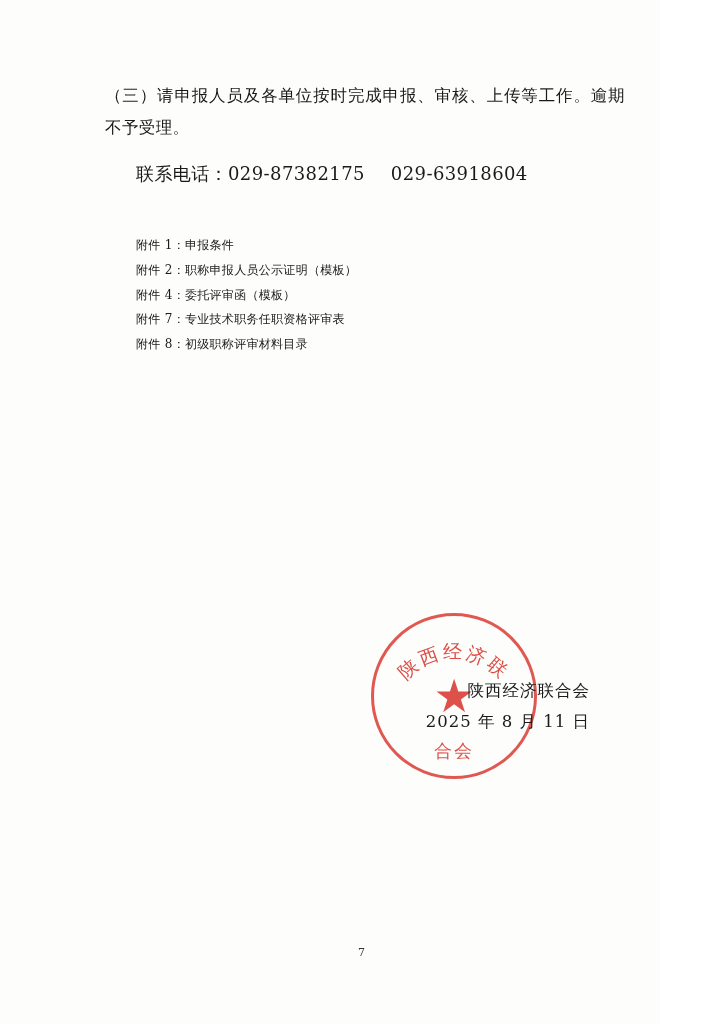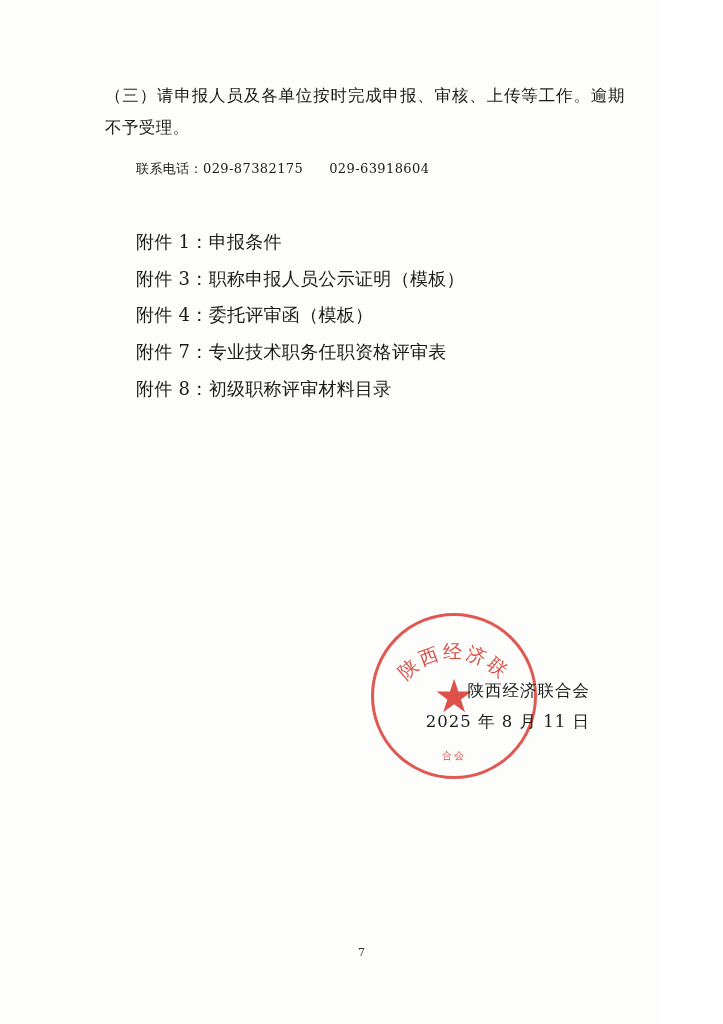--- a/index.html
+++ b/index.html
@@ -28,36 +28,36 @@
     top: 80px;
     width: 520px;
   }
   .para {
     font-size: 16.5px;
     line-height: 1.95;
     letter-spacing: 0.4px;
     text-align: justify;
   }
   .phone-line {
-    font-size: 13px;
+    font-size: 18px;
     line-height: 1.95;
     letter-spacing: 0.4px;
     margin-top: 12px;
     padding-left: 31px;
   }
   .phone-gap {
     display: inline-block;
     width: 26px;
   }
   .attach-list {
     margin-top: 42px;
     padding-left: 31px;
   }
   .attach-item {
-    font-size: 18px;
+    font-size: 12px;
     line-height: 2.05;
     letter-spacing: 0.3px;
     white-space: nowrap;
   }
   .signature {
     position: absolute;
     left: 360px;
     top: 675px;
     width: 230px;
     text-align: right;
@@ -115,21 +115,21 @@
     letter-spacing: 3px;
   }
   .seal-bottom {
     position: absolute;
     left: 0;
     bottom: 16px;
     width: 166px;
     text-align: center;
     color: #d8342c;
     opacity: 0.85;
-    font-size: 10px;
+    font-size: 18px;
     letter-spacing: 2px;
   }
   .page-number {
     position: absolute;
     left: 0;
     top: 946px;
     width: 723px;
     text-align: center;
     font-size: 11px;
     color: #333;
@@ -144,21 +144,21 @@
   <div class="content">
 
     <div class="para">（三）请申报人员及各单位按时完成申报、审核、上传等工作。逾期不予受理。</div>
 
     <div class="phone-line">
       <span>联系电话：</span><span>029-87382175</span><span class="phone-gap"></span><span>029-63918604</span>
     </div>
 
     <div class="attach-list">
       <div class="attach-item">附件 1：申报条件</div>
-      <div class="attach-item">附件 3：职称申报人员公示证明（模板）</div>
+      <div class="attach-item">附件 2：职称申报人员公示证明（模板）</div>
       <div class="attach-item">附件 4：委托评审函（模板）</div>
       <div class="attach-item">附件 7：专业技术职务任职资格评审表</div>
       <div class="attach-item">附件 8：初级职称评审材料目录</div>
     </div>
   </div>
 
   <div class="seal">
     <div class="seal-ring"></div>
     <svg class="seal-arc" viewBox="0 0 166 166">
       <defs>

